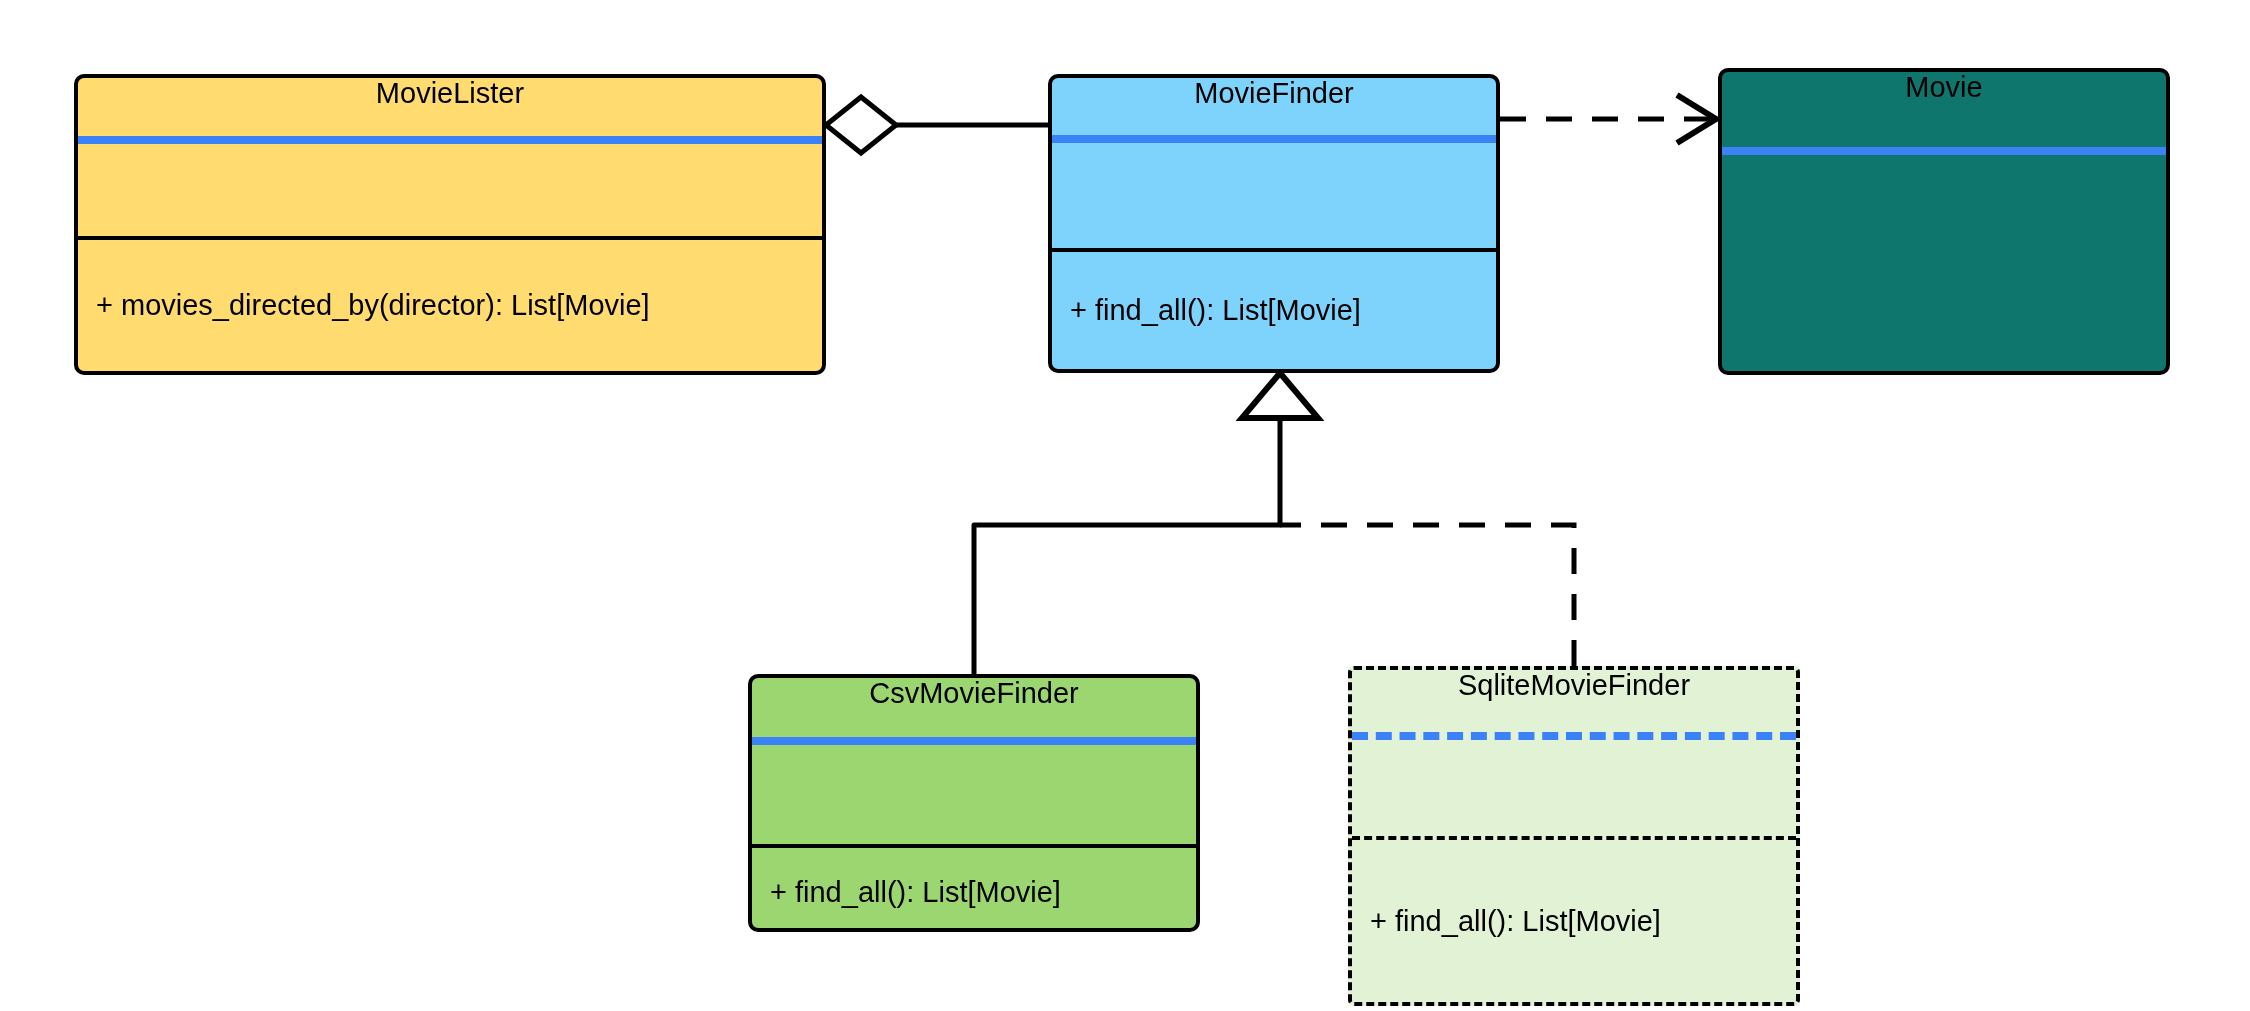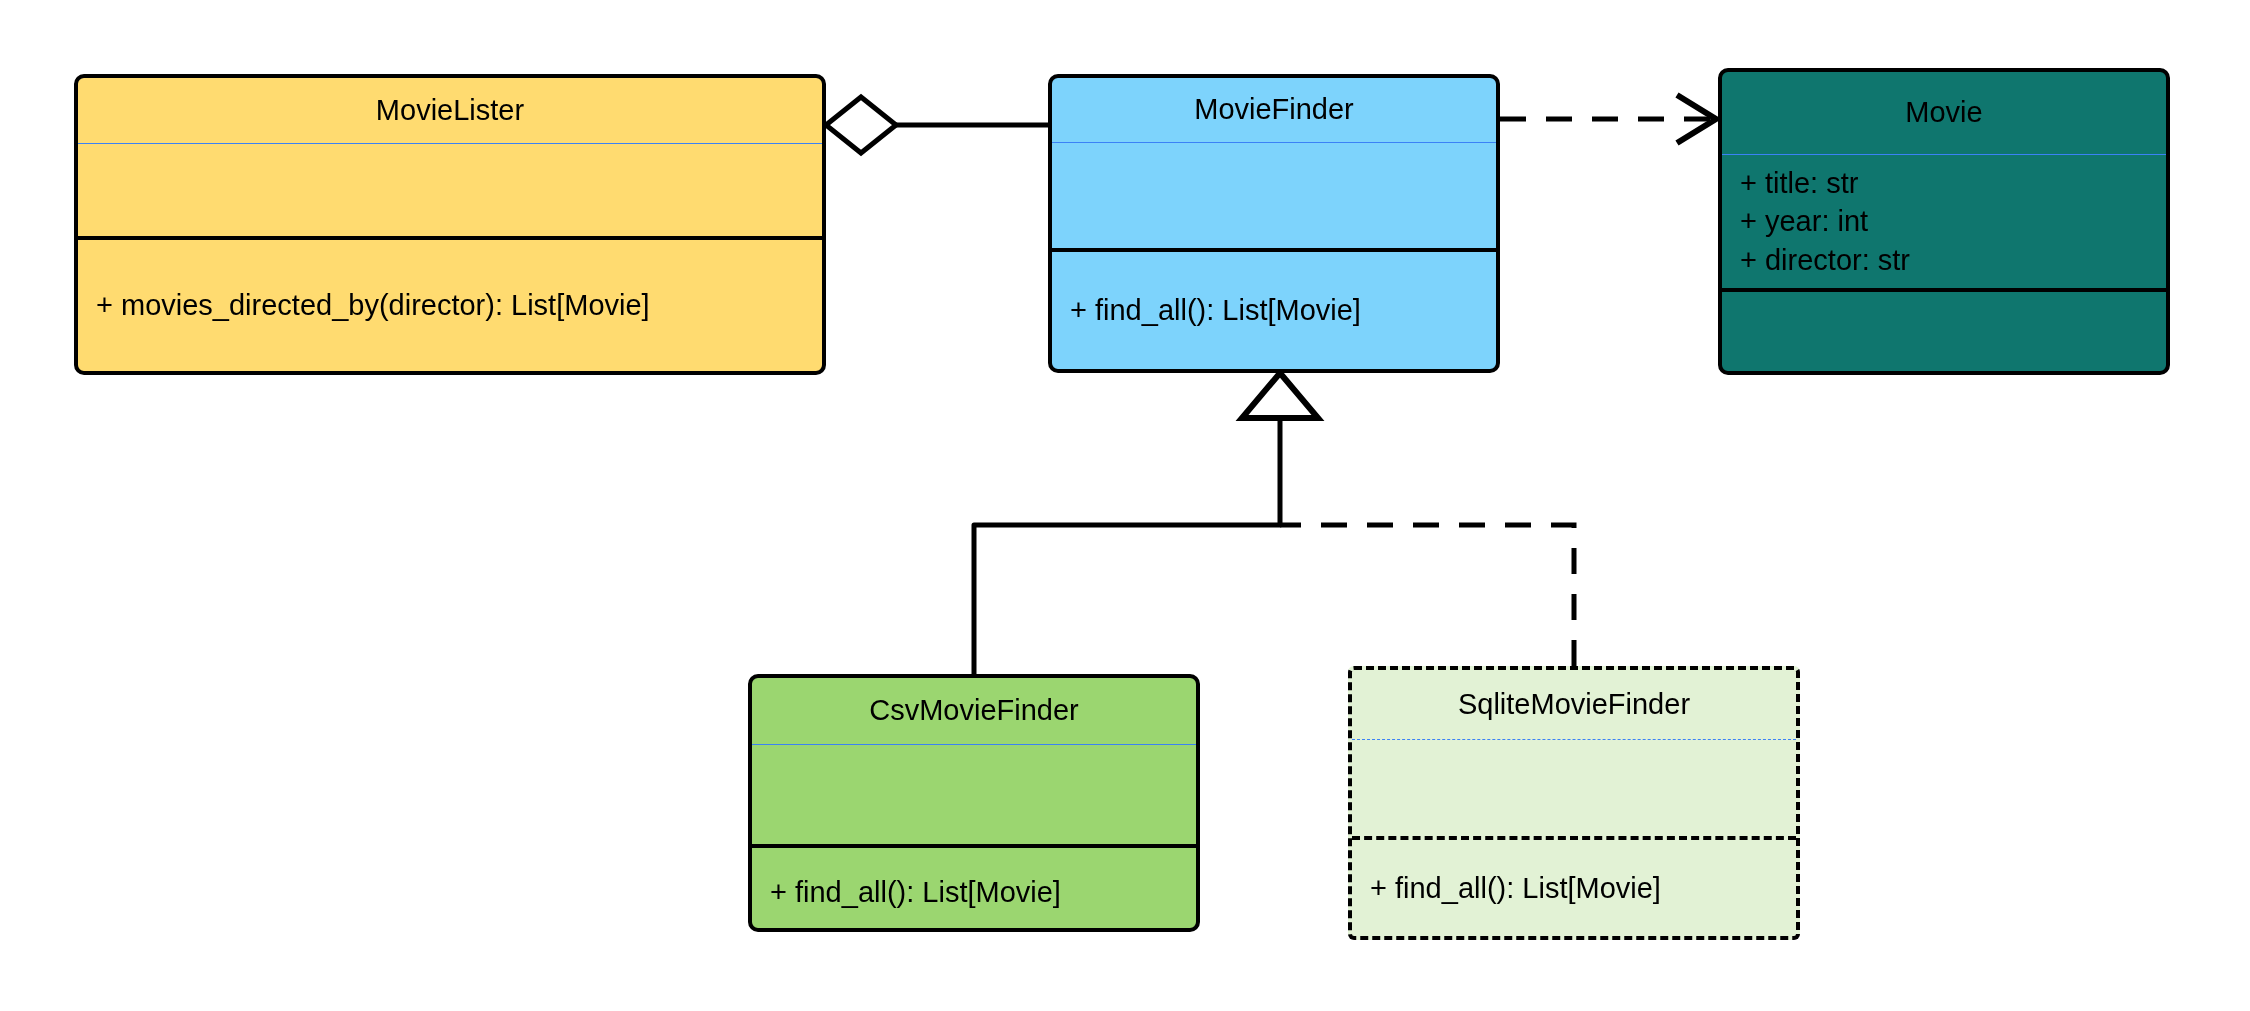--- a/index.html
+++ b/index.html
@@ -43,22 +43,22 @@
   }
   .compartment {
     box-sizing: border-box;
     display: flex;
     flex-direction: column;
     justify-content: center;
     overflow: hidden;
   }
   .compartment.name-compartment {
     align-items: center;
-    justify-content: center;
-    border-bottom: 1px solid #3b82f6;
+    justify-content: flex-start;
+    border-bottom: 8px solid #3b82f6;
   }
   .compartment.attr-compartment {
     border-bottom: 4px solid #000000;
     padding-left: 18px;
   }
   .compartment.ops-compartment {
     padding-left: 18px;
   }
   .uml-class.dashed .compartment.name-compartment,
   .uml-class.dashed .compartment.attr-compartment {
@@ -99,21 +99,21 @@
   #class-movie .ops-compartment  { flex: 1; }
 
   #class-csvmoviefinder {
     left: 748px; top: 674px; width: 452px; height: 258px;
   }
   #class-csvmoviefinder .name-compartment { height: 67px; }
   #class-csvmoviefinder .attr-compartment { height: 95px; }
   #class-csvmoviefinder .ops-compartment  { flex: 1; }
 
   #class-sqlitemoviefinder {
-    left: 1348px; top: 666px; width: 452px; height: 274px;
+    left: 1348px; top: 666px; width: 452px; height: 340px;
   }
   #class-sqlitemoviefinder .name-compartment { height: 70px; }
   #class-sqlitemoviefinder .attr-compartment { height: 100px; }
   #class-sqlitemoviefinder .ops-compartment  { flex: 1; }
 </style>
 </head>
 <body>
 
 <div id="diagram-canvas">
 
@@ -162,25 +162,20 @@
     <div class="compartment attr-compartment"></div>
     <div class="compartment ops-compartment">
       <span class="member">+ find_all(): List[Movie]</span>
     </div>
   </div>
 
   <div class="uml-class" id="class-movie" style="background-color: #0f766e;">
     <div class="compartment name-compartment">
       <span class="class-name">Movie</span>
     </div>
-    <div class="compartment attr-compartment">
-      <span class="member">+ title: str</span>
-      <span class="member">+ year: int</span>
-      <span class="member">+ director: str</span>
-    </div>
     <div class="compartment ops-compartment"></div>
   </div>
 
   <div class="uml-class" id="class-csvmoviefinder" style="background-color: rgb(155, 214, 112); gap: 8px;">
     <div class="compartment name-compartment">
       <span class="class-name">CsvMovieFinder</span>
     </div>
     <div class="compartment attr-compartment"></div>
     <div class="compartment ops-compartment">
       <span class="member">+ find_all(): List[Movie]</span>

